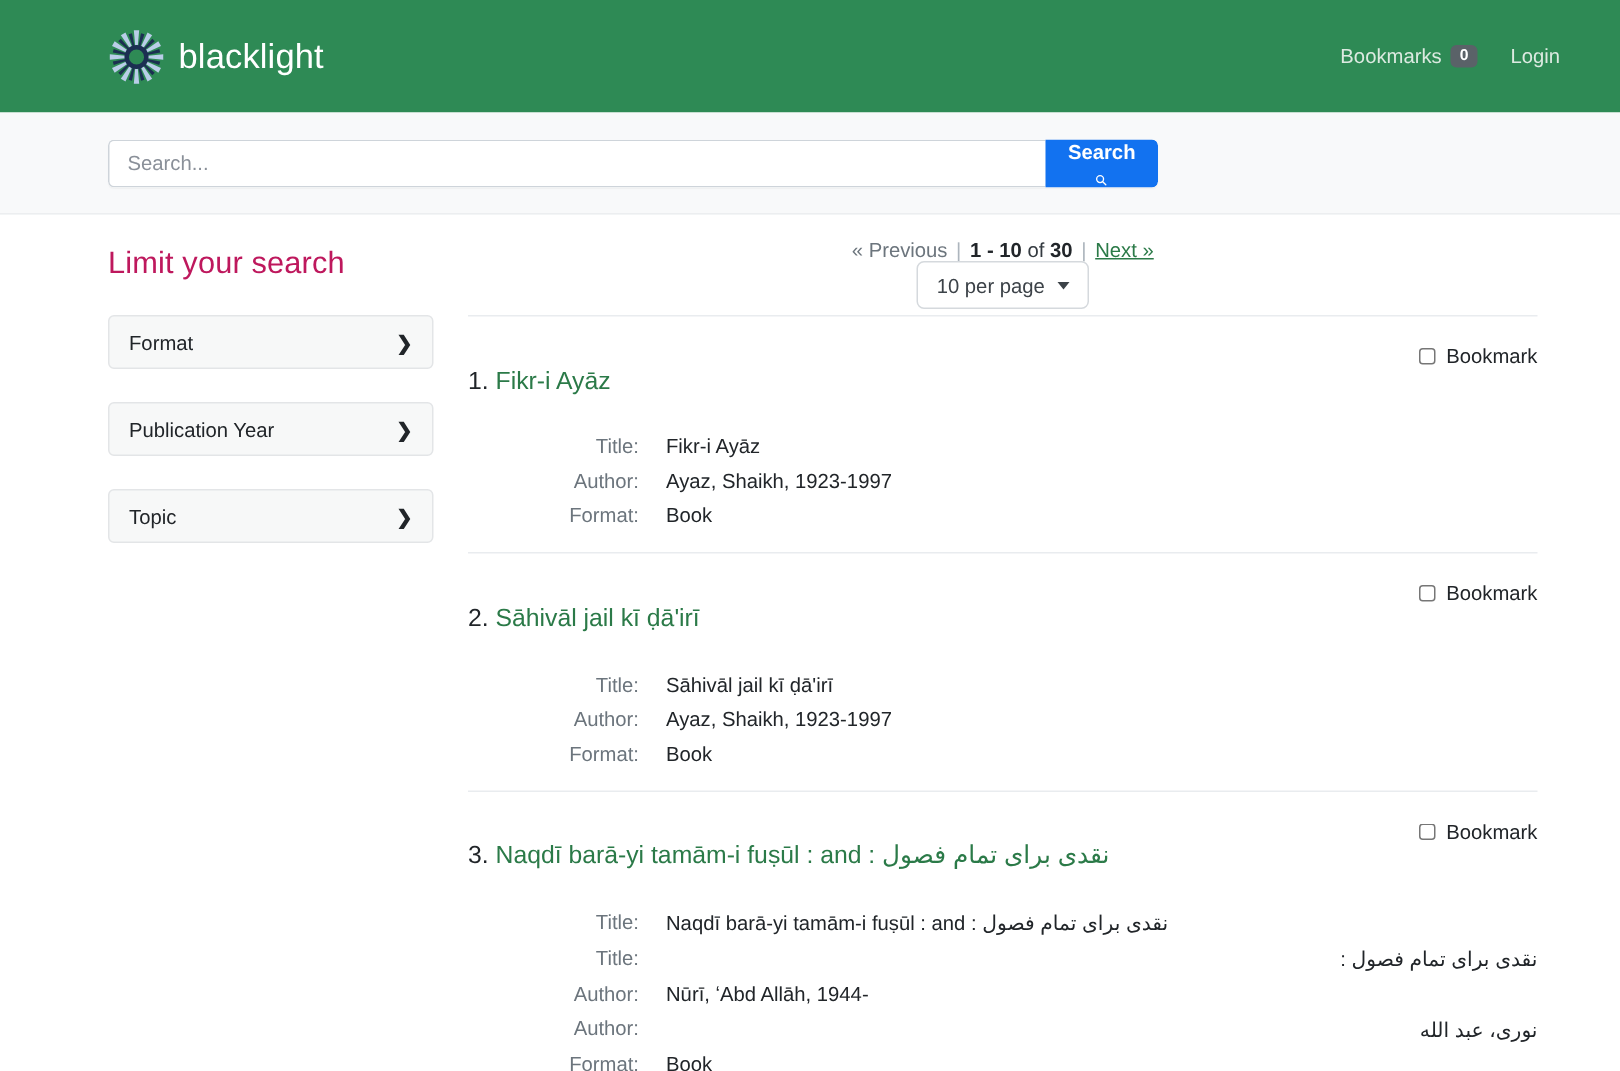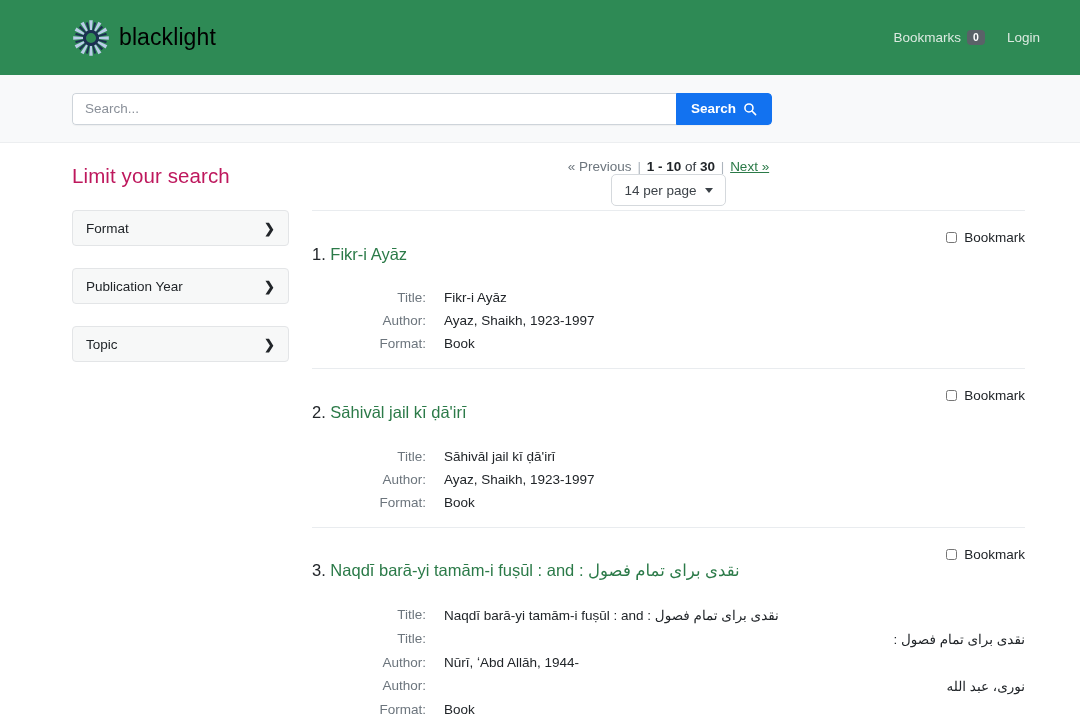--- a/index.html
+++ b/index.html
@@ -24,21 +24,21 @@
   }
   .brand {
     display: flex;
     align-items: center;
     margin-left: 72px;
     text-decoration: none;
     gap: 9px;
   }
   .brand-logo { width: 38px; height: 38px; display: block; flex: none; }
   .brand-text {
-    color: #000000;
+    color: #ffffff;
     font-size: 23px;
     letter-spacing: .1px;
     font-weight: 400;
   }
   .nav-right {
     margin-left: auto;
     display: flex;
     align-items: center;
     gap: 22px;
   }
@@ -100,20 +100,21 @@
     color: #fff;
     font-size: 13.5px;
     font-weight: 700;
     font-family: "Liberation Sans", sans-serif;
     padding: 0 14px;
     display: flex;
     align-items: center;
     gap: 7px;
     cursor: pointer;
     white-space: nowrap;
+    flex-direction: column;
   }
   .search-btn svg { display:block; }
 
   
   .page {
     display: flex;
     padding: 0 0 0 72px;
   }
   .sidebar { width: 217px; flex: none; padding-top: 10px; }
   .sidebar h2 {
@@ -336,21 +337,21 @@
         <span class="strong">1</span>
         <span class="strong">-</span>
         <span class="strong">10</span>
         <span>of</span>
         <span class="strong">30</span>
         <span class="sep">|</span>
         <a class="next" href="#">Next »</a>
       </div>
 
       <button class="perpage">
-        <span>14 per page</span>
+        <span>10 per page</span>
         <span class="caret"></span>
       </button>
     </div>
 
     <div id="doc-list">
         <div class="doc">
           <div class="doc-head">
             <h3 class="doc-title"><span class="counter">1.</span> <a href="#">Fikr-i Ayāz</a></h3>
             <label class="bookmark">
               <input type="checkbox" style="">

